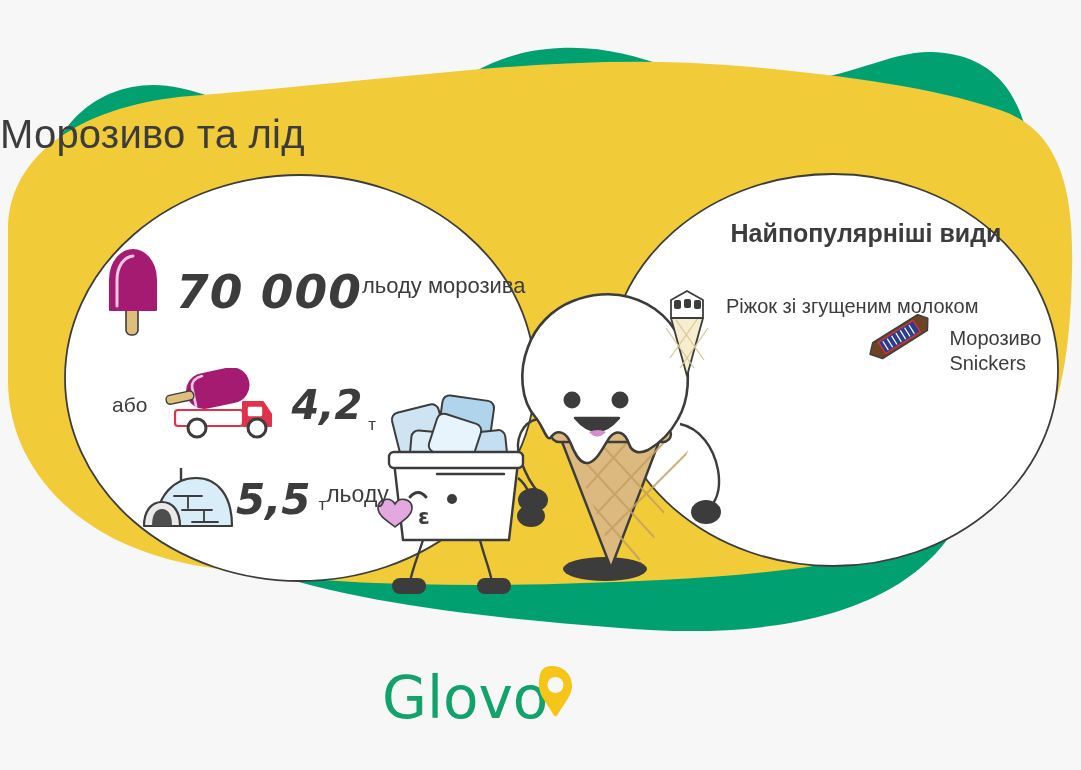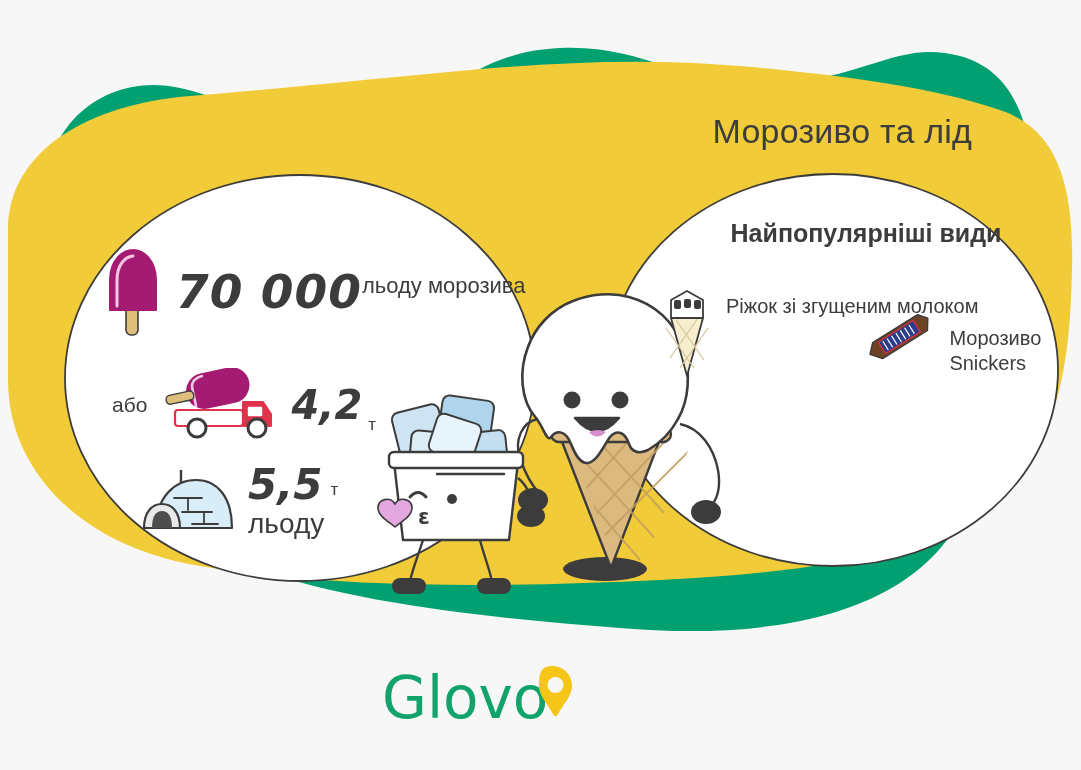--- a/index.html
+++ b/index.html
@@ -8,22 +8,22 @@
     background: #F7F7F7;
     font-family: "Liberation Sans", sans-serif;
     overflow: hidden;
   }
   #stage { position: relative; width: 1081px; height: 770px; }
   #bg { position: absolute; inset: 0; width: 1081px; height: 770px; }
 
   
   #title {
     position: absolute; left: 0; top: 112px; width: 972px;
-    text-align: right;
-    font-size: 34px; font-weight: 400; letter-spacing: .2px;
+    text-align: left;
+    font-size: 40px; font-weight: 400; letter-spacing: .2px;
     color: #3C3C3C;
   }
 
   
   #left-group { position: absolute; left: 62px; top: 168px; width: 490px; height: 420px; }
 
   .stat-row { position: absolute; display: flex; align-items: center; }
 
   #stat-packs { left: 40px; top: 78px; }
   #stat-packs .num {
@@ -36,28 +36,28 @@
 
   #stat-truck { left: 50px; top: 200px; }
   #stat-truck .abo { font-size: 21px; color: #3C3C3C; margin-right: 18px; }
   #stat-truck .num {
     font-size: 40px; font-weight: 700; color: #3C3C3C; font-style: italic;
     font-family: "DejaVu Sans", sans-serif; margin-left: 8px;
   }
   #stat-truck .unit { font-size: 17px; color: #3C3C3C; margin-left: 6px; align-self: flex-end; margin-bottom: 7px; }
 
   #stat-ice { left: 78px; top: 296px; }
-  #stat-ice .txtcol { display: flex; flex-direction: column; margin-left: 12px; }
+  #stat-ice .txtcol { display: flex; flex-direction: row; margin-left: 0; }
   #stat-ice .numline { display: flex; align-items: flex-end; }
   #stat-ice .num {
     font-size: 42px; font-weight: 700; color: #3C3C3C; font-style: italic;
     font-family: "DejaVu Sans", sans-serif; line-height: 1;
   }
   #stat-ice .unit { font-size: 17px; color: #3C3C3C; margin-left: 8px; margin-bottom: 6px; }
-  #stat-ice .sub { font-size: 28px; color: #3C3C3C; margin-top: 2px; }
+  #stat-ice .sub { font-size: 23px; color: #3C3C3C; margin-top: 2px; }
 
   
   #right-group { position: absolute; left: 628px; top: 200px; width: 470px; height: 330px; }
   #right-heading {
     position: absolute; left: 88px; top: 18px; width: 300px;
     text-align: center; font-size: 25px; font-weight: 700; color: #3C3C3C;
     line-height: 1.22;
   }
   .pop-item { position: absolute; display: flex; align-items: flex-start; }
   .pop-item .label { font-size: 20px; color: #3C3C3C; line-height: 1.26; }

